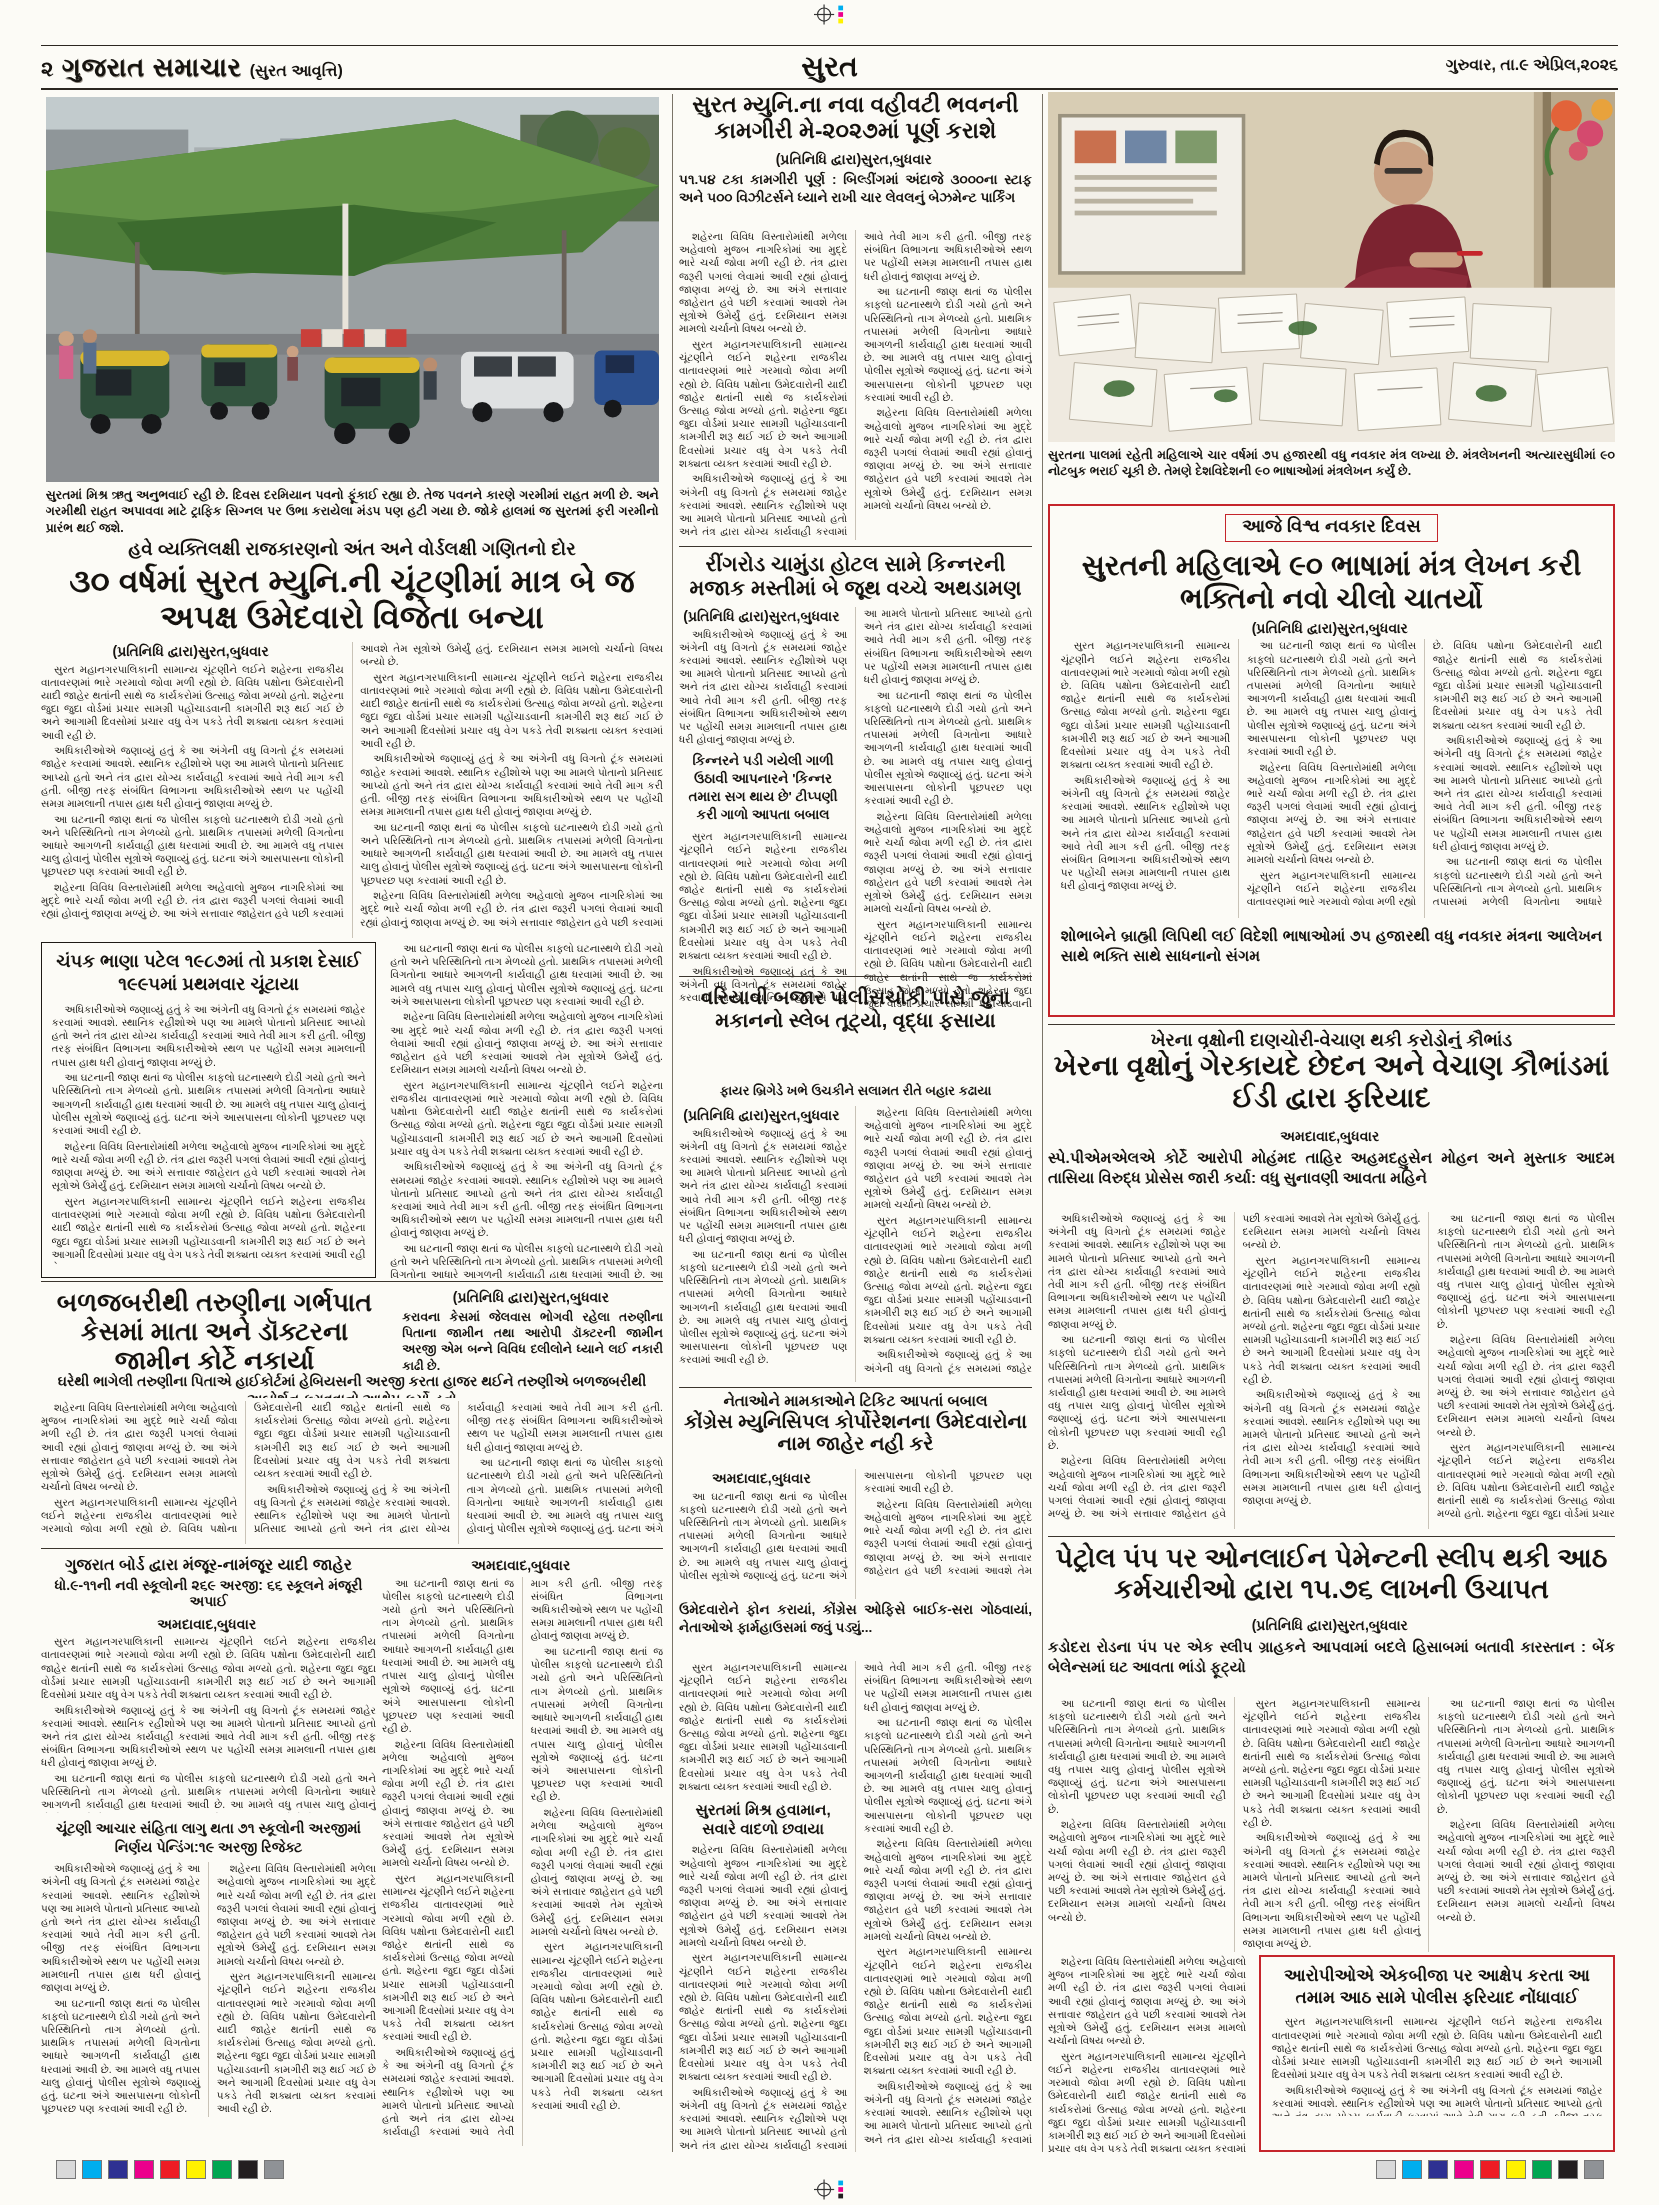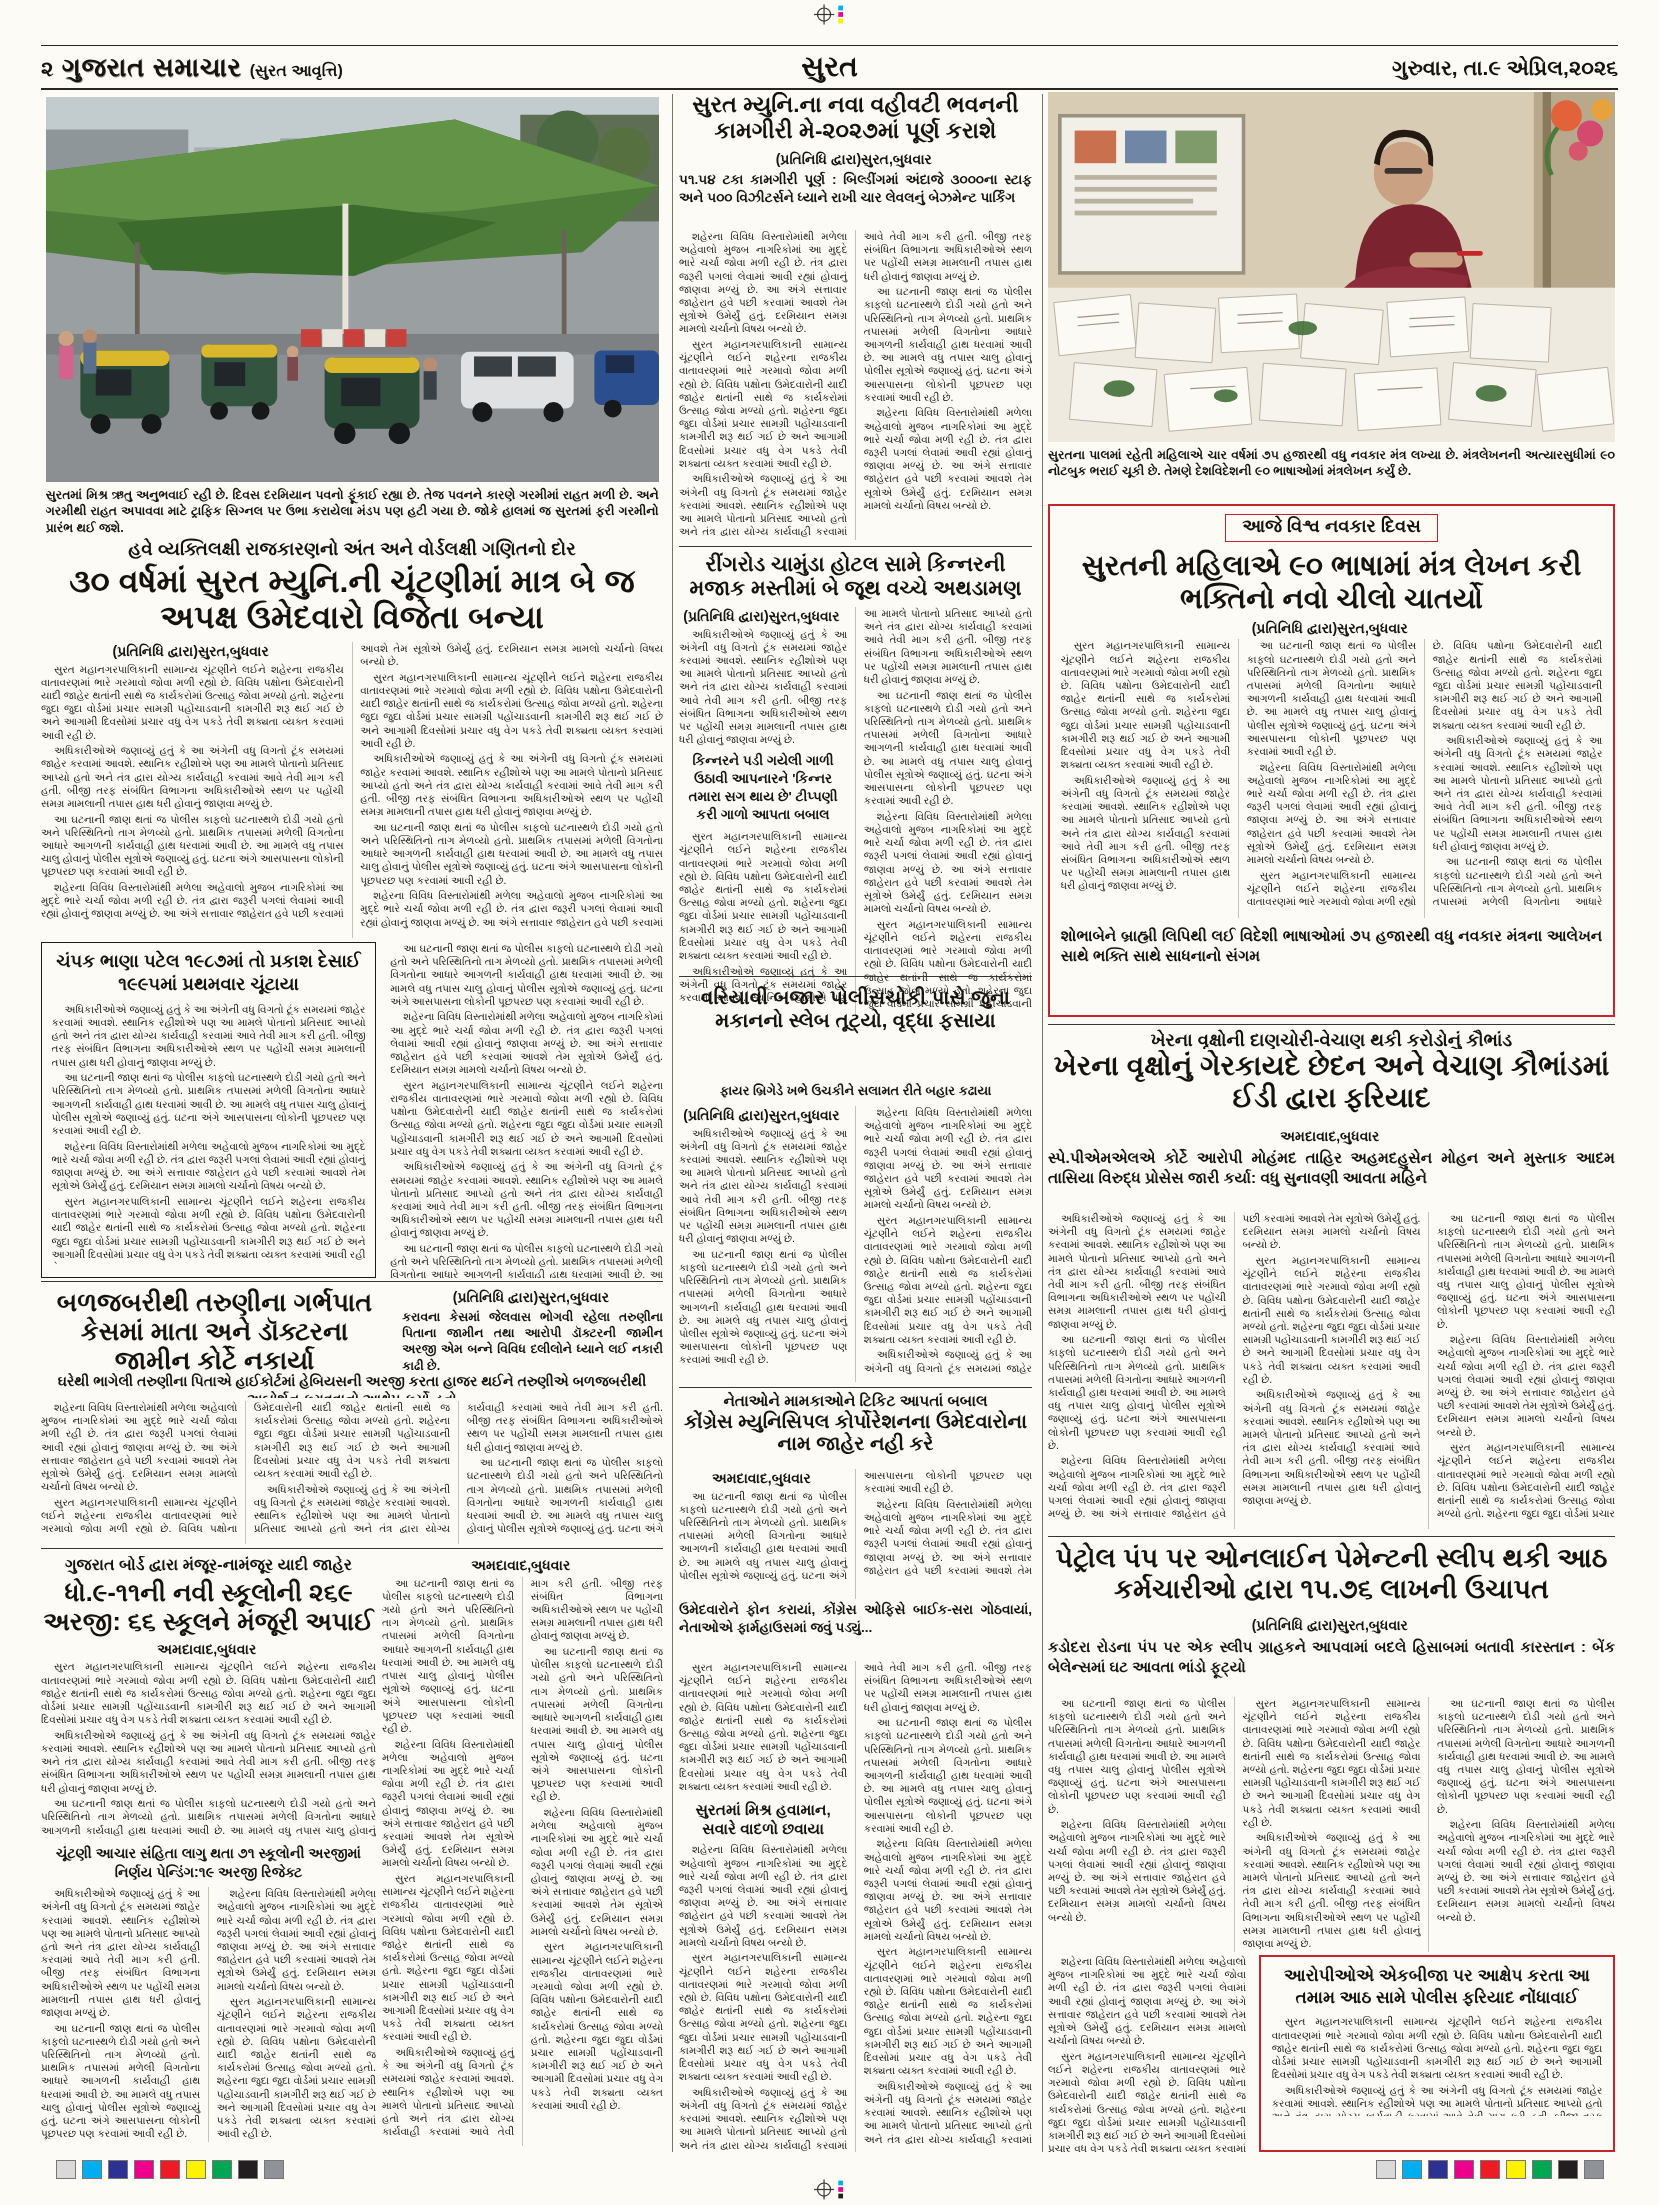--- a/index.html
+++ b/index.html
@@ -13,21 +13,21 @@
   .abs { position:absolute; overflow:hidden; }
   .hrule { position:absolute; background:#2b2620; }
   .vrule { position:absolute; width:1.2px; background:#7a7468; }
 
   
   .hdr-left { font-weight:bold; display:flex; align-items:baseline; gap:8.3px; }
   .hdr-pageno { font-size:21.3px; }
   .hdr-masthead { font-size:26px; letter-spacing:0.6px; text-shadow:0.6px 0.6px 0 #9b948a; }
   .hdr-edition { font-size:16px; }
   .hdr-city { font-size:28.5px; font-weight:bold; }
-  .hdr-date { font-size:21px; font-weight:bold; }
+  .hdr-date { font-size:16px; font-weight:bold; }
 
   .kicker { font-weight:bold; text-align:center; line-height:1.15; }
   .headline { font-weight:bold; text-align:center; line-height:1.14; }
   .byline { display:flex; justify-content:center; font-weight:bold; font-size:14px; padding:1.2px 4.7px 2.4px 1.2px; }
   .deck { font-weight:bold; text-align:justify; line-height:1.32; }
   .subhead { font-weight:bold; text-align:center; line-height:1.3; }
 
   .body { column-gap:16.6px; column-rule:0.6px solid #c9c3b7; column-fill:auto; overflow:hidden; text-align:justify; }
   .cols2 { column-count:2; }
   .cols3 { column-count:3; }
@@ -205,21 +205,21 @@
     <div class="abs body cols3" style="left:0; top:1309px; width:622px; height:143px;">
         <p class="para">શહેરના વિવિધ વિસ્તારોમાંથી મળેલા અહેવાલો મુજબ નાગરિકોમાં આ મુદ્દે ભારે ચર્ચા જોવા મળી રહી છે. તંત્ર દ્વારા જરૂરી પગલાં લેવામાં આવી રહ્યાં હોવાનું જાણવા મળ્યું છે. આ અંગે સત્તાવાર જાહેરાત હવે પછી કરવામાં આવશે તેમ સૂત્રોએ ઉમેર્યું હતું. દરમિયાન સમગ્ર મામલો ચર્ચાનો વિષય બન્યો છે.</p>
         <p class="para">સુરત મહાનગરપાલિકાની સામાન્ય ચૂંટણીને લઈને શહેરના રાજકીય વાતાવરણમાં ભારે ગરમાવો જોવા મળી રહ્યો છે. વિવિધ પક્ષોના ઉમેદવારોની યાદી જાહેર થતાંની સાથે જ કાર્યકરોમાં ઉત્સાહ જોવા મળ્યો હતો. શહેરના જુદા જુદા વોર્ડમાં પ્રચાર સામગ્રી પહોંચાડવાની કામગીરી શરૂ થઈ ગઈ છે અને આગામી દિવસોમાં પ્રચાર વધુ વેગ પકડે તેવી શક્યતા વ્યક્ત કરવામાં આવી રહી છે.</p>
         <p class="para">અધિકારીઓએ જણાવ્યું હતું કે આ અંગેની વધુ વિગતો ટૂંક સમયમાં જાહેર કરવામાં આવશે. સ્થાનિક રહીશોએ પણ આ મામલે પોતાનો પ્રતિસાદ આપ્યો હતો અને તંત્ર દ્વારા યોગ્ય કાર્યવાહી કરવામાં આવે તેવી માગ કરી હતી. બીજી તરફ સંબંધિત વિભાગના અધિકારીઓએ સ્થળ પર પહોંચી સમગ્ર મામલાની તપાસ હાથ ધરી હોવાનું જાણવા મળ્યું છે.</p>
         <p class="para">આ ઘટનાની જાણ થતાં જ પોલીસ કાફલો ઘટનાસ્થળે દોડી ગયો હતો અને પરિસ્થિતિનો તાગ મેળવ્યો હતો. પ્રાથમિક તપાસમાં મળેલી વિગતોના આધારે આગળની કાર્યવાહી હાથ ધરવામાં આવી છે. આ મામલે વધુ તપાસ ચાલુ હોવાનું પોલીસ સૂત્રોએ જણાવ્યું હતું. ઘટના અંગે આસપાસના લોકોની પૂછપરછ પણ કરવામાં આવી રહી છે.</p>
       </div>
 
     <div class="abs sep-top" style="left:0; top:1456px; width:622px; height:604px; display:flex; gap:6px; padding-top:7.1px;">
       <div style="width:335px; overflow:hidden;">
         <div class="kicker" style="font-size:16px;">ગુજરાત બોર્ડ દ્વારા મંજૂર-નામંજૂર યાદી જાહેર</div>
-        <div class="headline" style="font-size:25px; margin:3.6px 0 4.7px;text-align:center;">ધો.૯-૧૧ની નવી સ્કૂલોની ૨૬૯ અરજી: ૬૬ સ્કૂલને મંજૂરી અપાઈ</div>
+        <div class="headline" style="font-size:14px; margin:3.6px 0 4.7px;text-align:center;">ધો.૯-૧૧ની નવી સ્કૂલોની ૨૬૯ અરજી: ૬૬ સ્કૂલને મંજૂરી અપાઈ</div>
         <div class="byline">
           <span>અમદાવાદ,બુધવાર</span>
         </div>
         <div class="body" style="height:178px;">
             <p class="para">સુરત મહાનગરપાલિકાની સામાન્ય ચૂંટણીને લઈને શહેરના રાજકીય વાતાવરણમાં ભારે ગરમાવો જોવા મળી રહ્યો છે. વિવિધ પક્ષોના ઉમેદવારોની યાદી જાહેર થતાંની સાથે જ કાર્યકરોમાં ઉત્સાહ જોવા મળ્યો હતો. શહેરના જુદા જુદા વોર્ડમાં પ્રચાર સામગ્રી પહોંચાડવાની કામગીરી શરૂ થઈ ગઈ છે અને આગામી દિવસોમાં પ્રચાર વધુ વેગ પકડે તેવી શક્યતા વ્યક્ત કરવામાં આવી રહી છે.</p>
             <p class="para">અધિકારીઓએ જણાવ્યું હતું કે આ અંગેની વધુ વિગતો ટૂંક સમયમાં જાહેર કરવામાં આવશે. સ્થાનિક રહીશોએ પણ આ મામલે પોતાનો પ્રતિસાદ આપ્યો હતો અને તંત્ર દ્વારા યોગ્ય કાર્યવાહી કરવામાં આવે તેવી માગ કરી હતી. બીજી તરફ સંબંધિત વિભાગના અધિકારીઓએ સ્થળ પર પહોંચી સમગ્ર મામલાની તપાસ હાથ ધરી હોવાનું જાણવા મળ્યું છે.</p>
             <p class="para">આ ઘટનાની જાણ થતાં જ પોલીસ કાફલો ઘટનાસ્થળે દોડી ગયો હતો અને પરિસ્થિતિનો તાગ મેળવ્યો હતો. પ્રાથમિક તપાસમાં મળેલી વિગતોના આધારે આગળની કાર્યવાહી હાથ ધરવામાં આવી છે. આ મામલે વધુ તપાસ ચાલુ હોવાનું પોલીસ સૂત્રોએ જણાવ્યું હતું. ઘટના અંગે આસપાસના લોકોની પૂછપરછ પણ કરવામાં આવી રહી છે.</p>
           </div>
         <div class="subhead" style="font-size:14.2px; margin:6px 0;">ચૂંટણી આચાર સંહિતા લાગુ થતા ૭૧ સ્કૂલોની અરજીમાં નિર્ણય પેન્ડિંગ:૧૯ અરજી રિજેક્ટ</div>
         <div class="body cols2" style="height:255px;">

